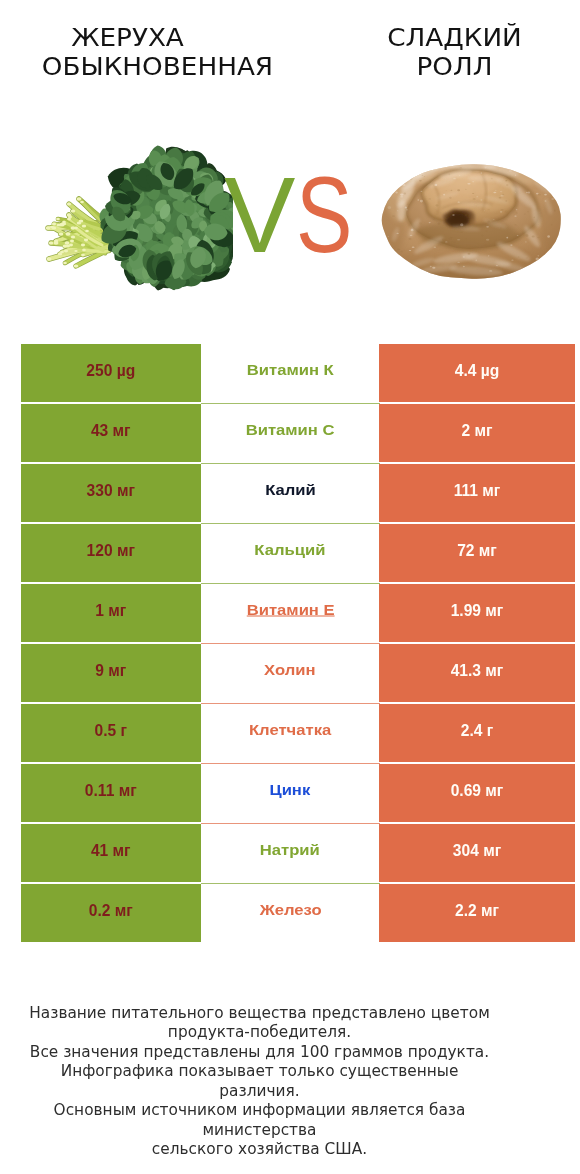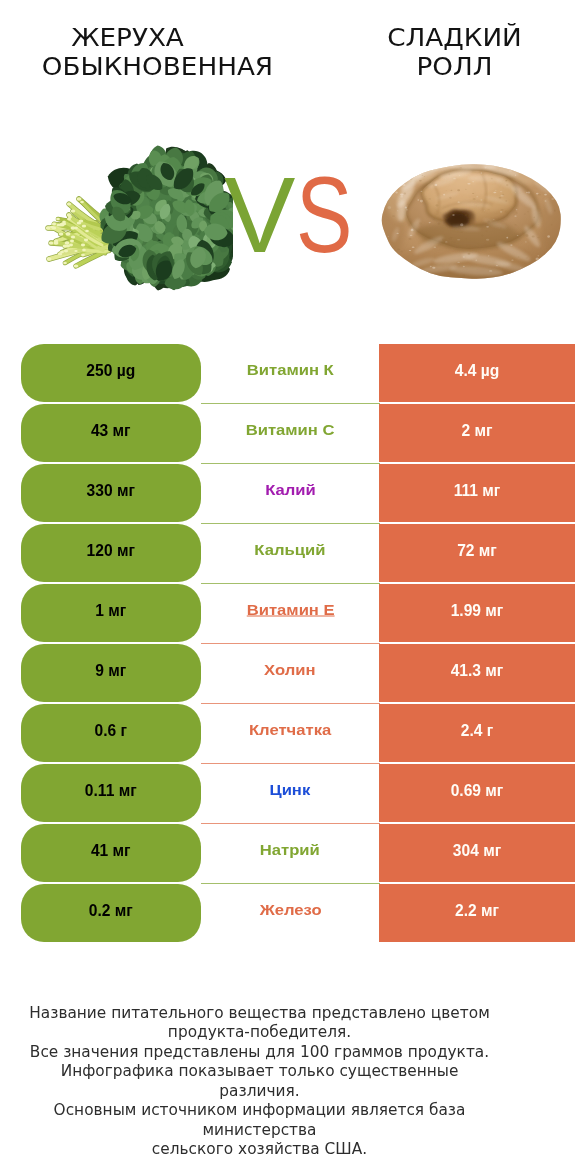--- a/index.html
+++ b/index.html
@@ -21,21 +21,21 @@
   .vs span{position:absolute;font-weight:400;line-height:1;white-space:nowrap;}
   .vs .v{color:#7ba434;left:224px;top:162px;font-size:107px;}
   .vs .s{color:#e06a46;left:296px;top:162px;font-size:107px;transform:scaleX(0.79);transform-origin:left top;}
 
   .tbl{position:absolute;left:21px;top:344px;width:538px;}
   .row{position:relative;height:58px;margin-bottom:2px;}
   .row:last-child{margin-bottom:0;}
   .cell{position:absolute;top:0;height:58px;width:179.5px;display:flex;align-items:center;justify-content:center;
         font-size:15.6px;font-weight:700;letter-spacing:0px;}
   .cell span{display:inline-block;transform:translateY(-2.5px);}
-  .cell.l{left:0;background:#81a632;color:#000000;border-radius:23px;}
+  .cell.l{left:0;background:#81a632;color:#7f1d1d;}
   .cell.m{left:179.5px;background:#ffffff;font-size:15.4px;}
   .cell.m span{transform:translateY(-3.5px) scaleX(1.08);}
   .cell.r{left:358px;width:196px;background:#e06c48;color:#fffcf6;}
   .mdiv{position:absolute;left:179.5px;width:179.5px;bottom:-2px;height:1px;opacity:.72;}
 
   .footer{position:absolute;left:0;top:1003px;width:519px;text-align:center;
           font-family:"DejaVu Sans",sans-serif;font-size:16.6px;line-height:19.45px;color:#2d2d2d;font-weight:400;}
   .footer div{transform:scaleX(0.925);}
 </style>
 </head>
@@ -976,21 +976,21 @@
         </div>
         <div class="cell r">
           <span>2 мг</span>
         </div>
         <div class="mdiv" style="background: rgb(129, 166, 50);"></div>
       </div>
       <div class="row">
         <div class="cell l">
           <span>330 мг</span>
         </div>
-        <div class="cell m" style="color: #a21caf;">
+        <div class="cell m" style="color: #0f172a;">
           <span>Калий</span>
         </div>
         <div class="cell r">
           <span>111 мг</span>
         </div>
         <div class="mdiv" style="background: rgb(129, 166, 50);"></div>
       </div>
       <div class="row">
         <div class="cell l">
           <span>120 мг</span>
@@ -1022,21 +1022,21 @@
         <div class="cell m" style="color: rgb(224, 108, 72);">
           <span>Холин</span>
         </div>
         <div class="cell r">
           <span>41.3 мг</span>
         </div>
         <div class="mdiv" style="background: rgb(224, 108, 72);"></div>
       </div>
       <div class="row">
         <div class="cell l">
-          <span>0.6 г</span>
+          <span>0.5 г</span>
         </div>
         <div class="cell m" style="color: rgb(224, 108, 72);">
           <span>Клетчатка</span>
         </div>
         <div class="cell r">
           <span>2.4 г</span>
         </div>
         <div class="mdiv" style="background: rgb(224, 108, 72);"></div>
       </div>
       <div class="row">

